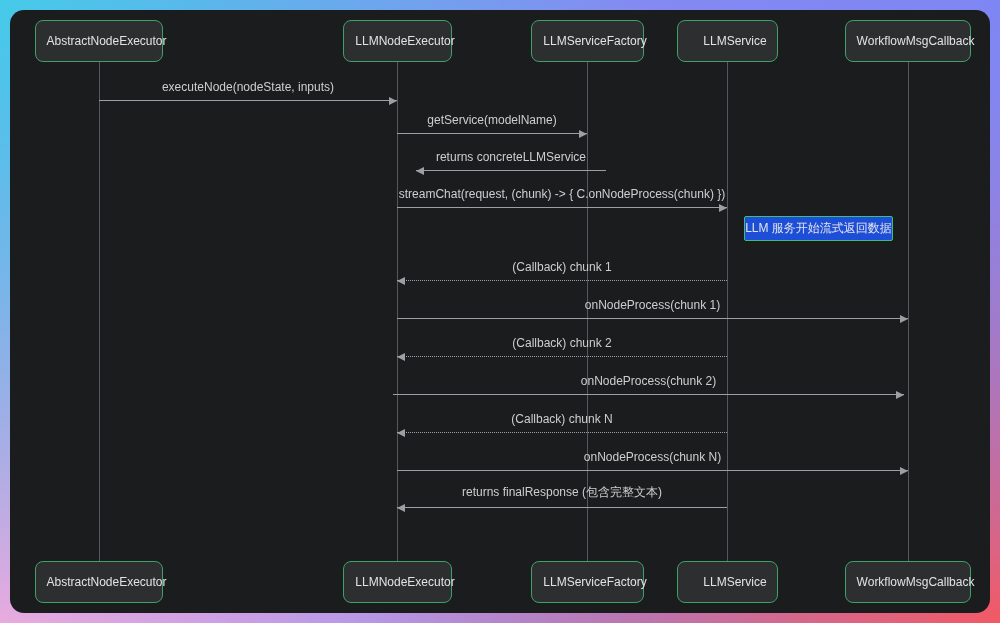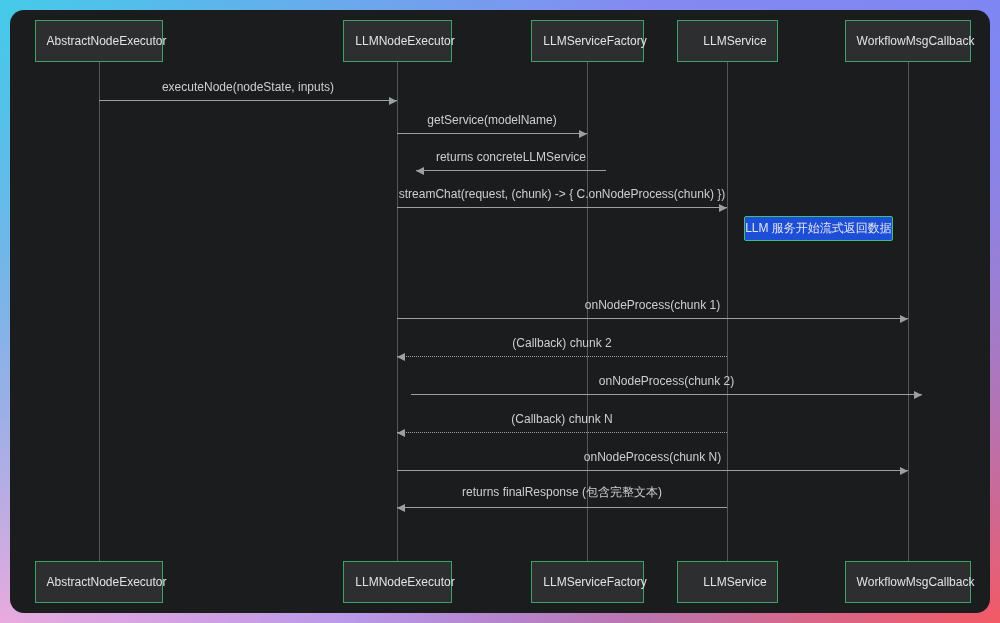--- a/index.html
+++ b/index.html
@@ -16,21 +16,21 @@
   .panel{
     position:absolute;left:10px;top:10px;width:980px;height:603px;
     background:#1b1c1e;border-radius:14px;
   }
   .stage{position:absolute;inset:0;}
   .lifeline{
     position:absolute;top:62px;height:499px;width:1px;background:#55585a;
   }
   .pbox{
     position:absolute;height:42px;box-sizing:border-box;
-    background:#2c2e30;border:1px solid #3da268;border-radius:0;
+    background:#2c2e30;border:1px solid #3da268;border-radius:8px;
     color:#e2e3e4;font-size:12px;display:flex;align-items:center;justify-content:center;
     white-space:nowrap;
     padding-left:15px;
   }
   .msg{position:absolute;height:31px;}
   .msg-label{
     position:absolute;left:0;right:0;bottom:7px;text-align:center;
     color:#cdced0;font-size:12px;white-space:nowrap;
   }
   .msg-line{position:absolute;left:0;right:0;bottom:0;border-top:1px solid #9aa0a3;}
@@ -90,34 +90,39 @@
   </div>
 
   <div class="msg" style="left:397px;top:177px;width:330px">
     <div class="msg-label">streamChat(request, (chunk) -&gt; { C.onNodeProcess(chunk) })</div>
     <div class="msg-line"></div>
     <div class="arr right"></div>
   </div>
 
   <div class="note" style="left:744px;top:216px;width:149px;height:25px">LLM 服务开始流式返回数据</div>
 
+  <div class="msg" style="left:397px;top:250px;width:330px">
+    <div class="msg-label">(Callback) chunk 1</div>
+    <div class="msg-line dotted"></div>
+    <div class="arr left"></div>
+  </div>
 
   <div class="msg" style="left:397px;top:288px;width:511px">
     <div class="msg-label">onNodeProcess(chunk 1)</div>
     <div class="msg-line"></div>
     <div class="arr right"></div>
   </div>
 
   <div class="msg" style="left:397px;top:326px;width:330px">
     <div class="msg-label">(Callback) chunk 2</div>
     <div class="msg-line dotted"></div>
     <div class="arr left"></div>
   </div>
 
-  <div class="msg" style="left:411px;top:364px;width:511px">
+  <div class="msg" style="left:393px;top:364px;width:511px">
     <div class="msg-label">onNodeProcess(chunk 2)</div>
     <div class="msg-line"></div>
     <div class="arr right"></div>
   </div>
 
   <div class="msg" style="left:397px;top:402px;width:330px">
     <div class="msg-label">(Callback) chunk N</div>
     <div class="msg-line dotted"></div>
     <div class="arr left"></div>
   </div>

